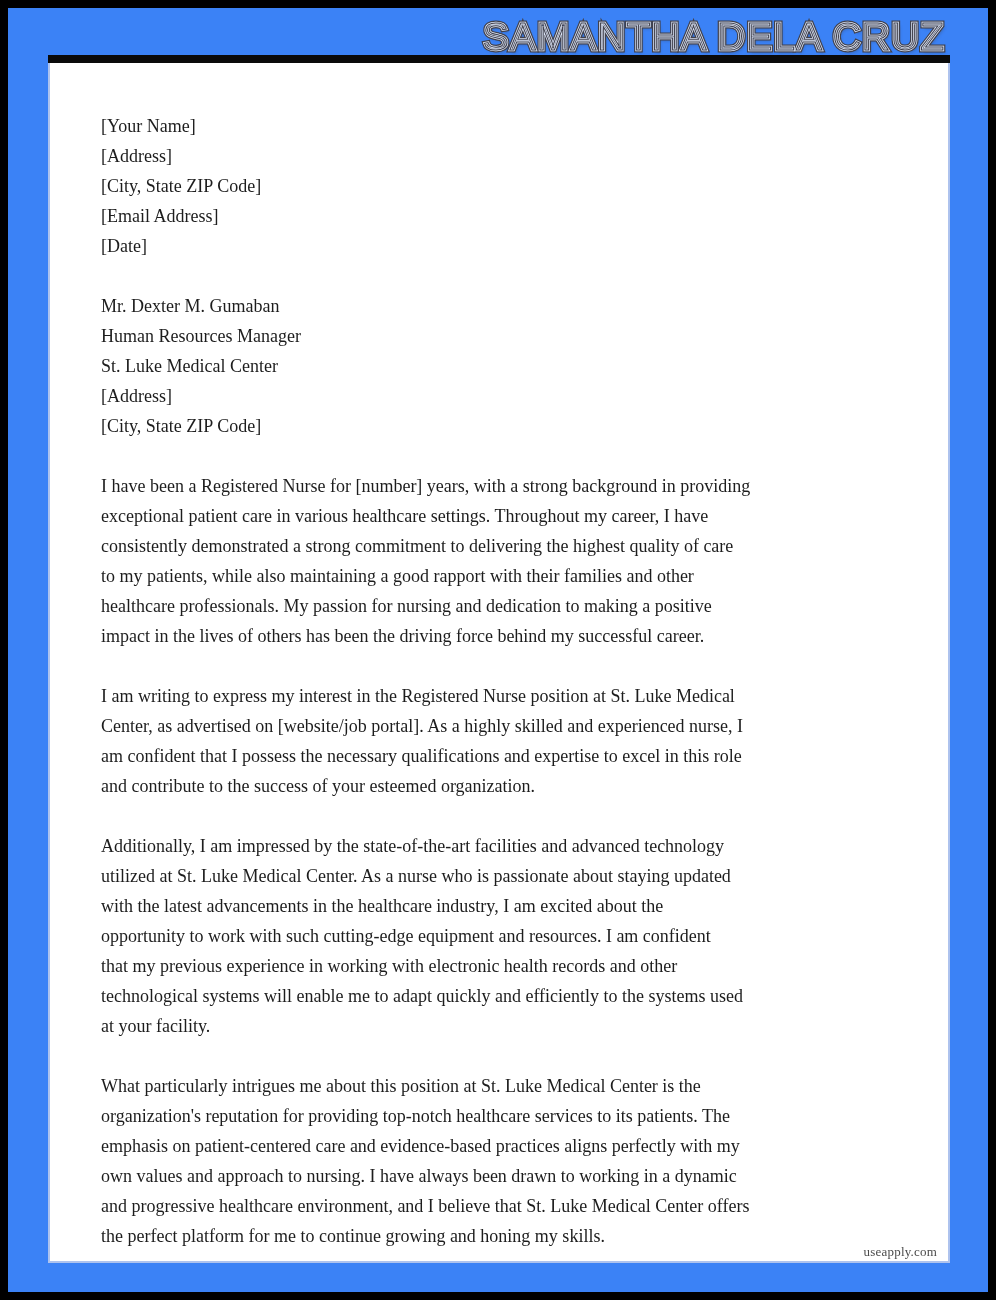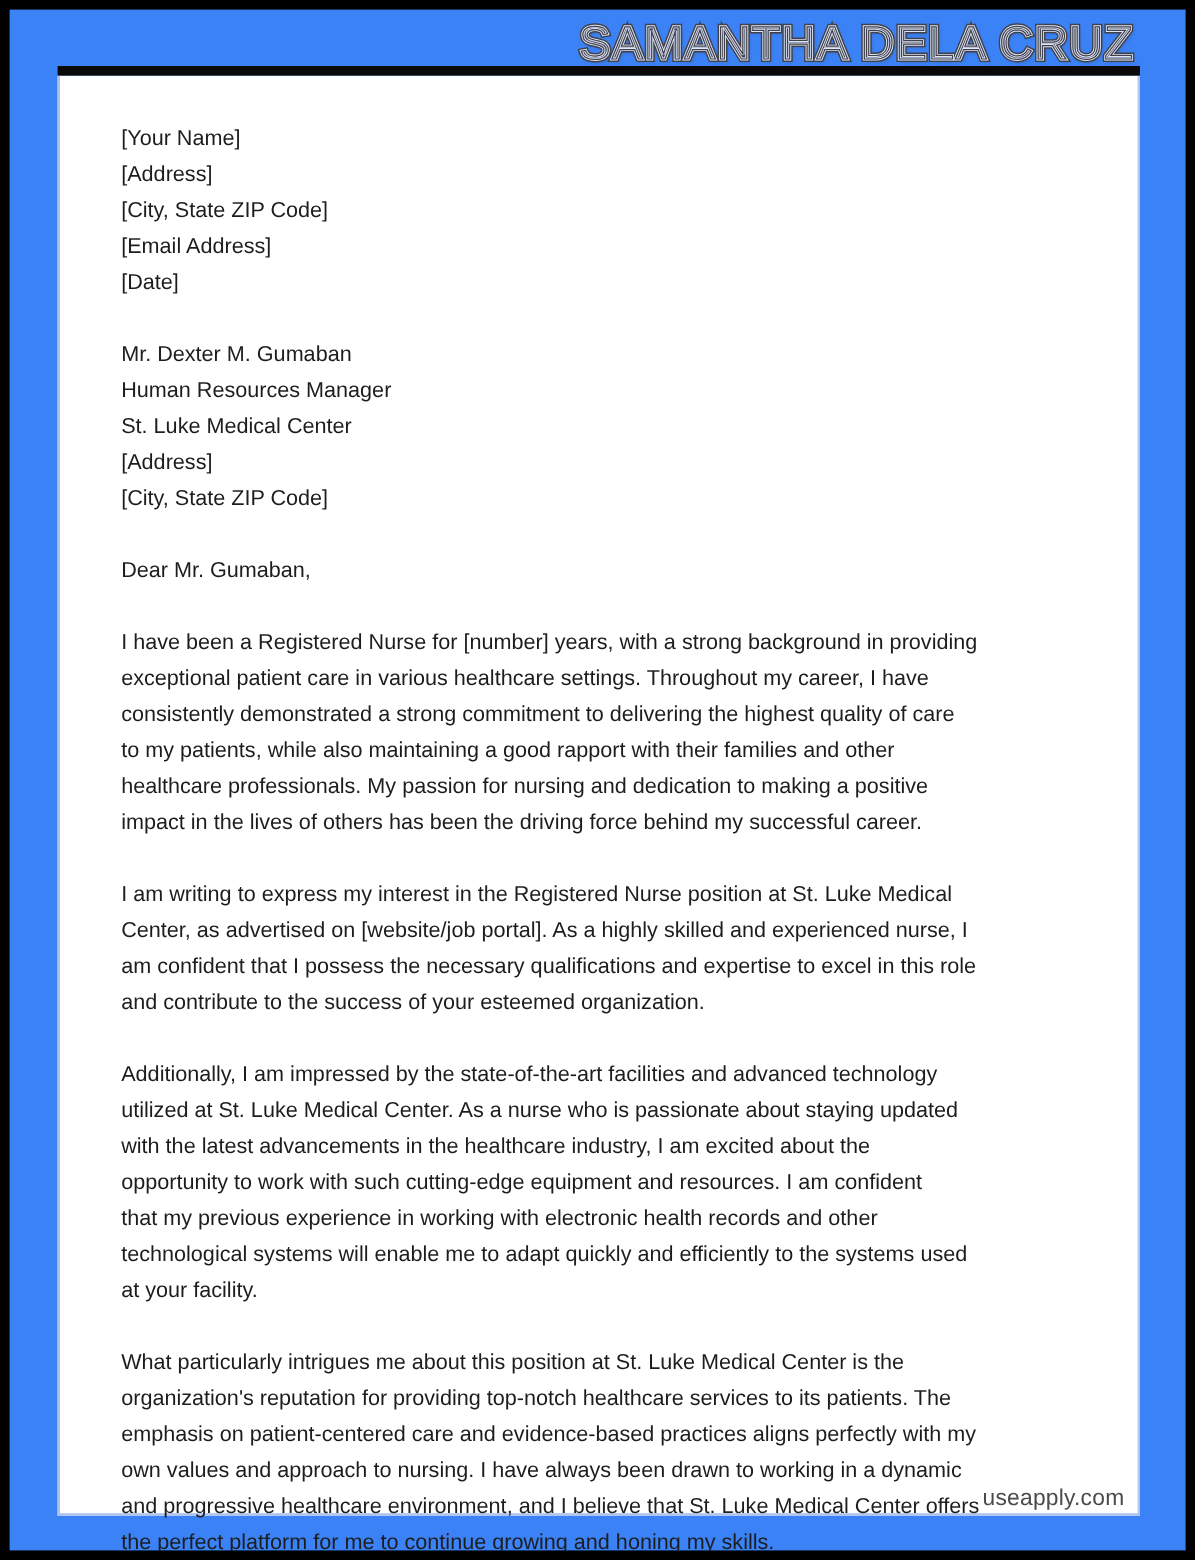--- a/index.html
+++ b/index.html
@@ -71,32 +71,34 @@
   .letter {
     position: relative;
     z-index: 1;
     padding: 36px 40px 0 51px;
     width: 100%;
     color: #1d1d1d;
     font-size: 18px;
     line-height: 30px;
   }
   .letter p {
-    margin: 1px 0 30px 0;
+    margin: 12px 0 30px 0;
     white-space: pre-line;
+    font-family: Liberation Serif, serif;
   }
 
   .watermark {
     position: absolute;
     z-index: 0;
     right: 11px;
     bottom: 1px;
-    font-size: 19px;
+    font-size: 13px;
     color: #4b4b4b;
     letter-spacing: 0.2px;
+    font-family: Liberation Serif, serif;
   }
 </style>
 </head>
 <body>
 
 <div class="canvas">
 
   <div class="header-title">
     <span class="t outer">SAMANTHA DELA CRUZ</span>
     <span class="t gapline">SAMANTHA DELA CRUZ</span>
@@ -112,21 +114,20 @@
       <p>[Your Name]
 [Address]
 [City, State ZIP Code]
 [Email Address]
 [Date]</p>
       <p>Mr. Dexter M. Gumaban
 Human Resources Manager
 St. Luke Medical Center
 [Address]
 [City, State ZIP Code]</p>
-      <p>Dear Mr. Gumaban,</p>
       <p>I have been a Registered Nurse for [number] years, with a strong background in providing
 exceptional patient care in various healthcare settings. Throughout my career, I have
 consistently demonstrated a strong commitment to delivering the highest quality of care
 to my patients, while also maintaining a good rapport with their families and other
 healthcare professionals. My passion for nursing and dedication to making a positive
 impact in the lives of others has been the driving force behind my successful career.</p>
       <p>I am writing to express my interest in the Registered Nurse position at St. Luke Medical
 Center, as advertised on [website/job portal]. As a highly skilled and experienced nurse, I
 am confident that I possess the necessary qualifications and expertise to excel in this role
 and contribute to the success of your esteemed organization.</p>

